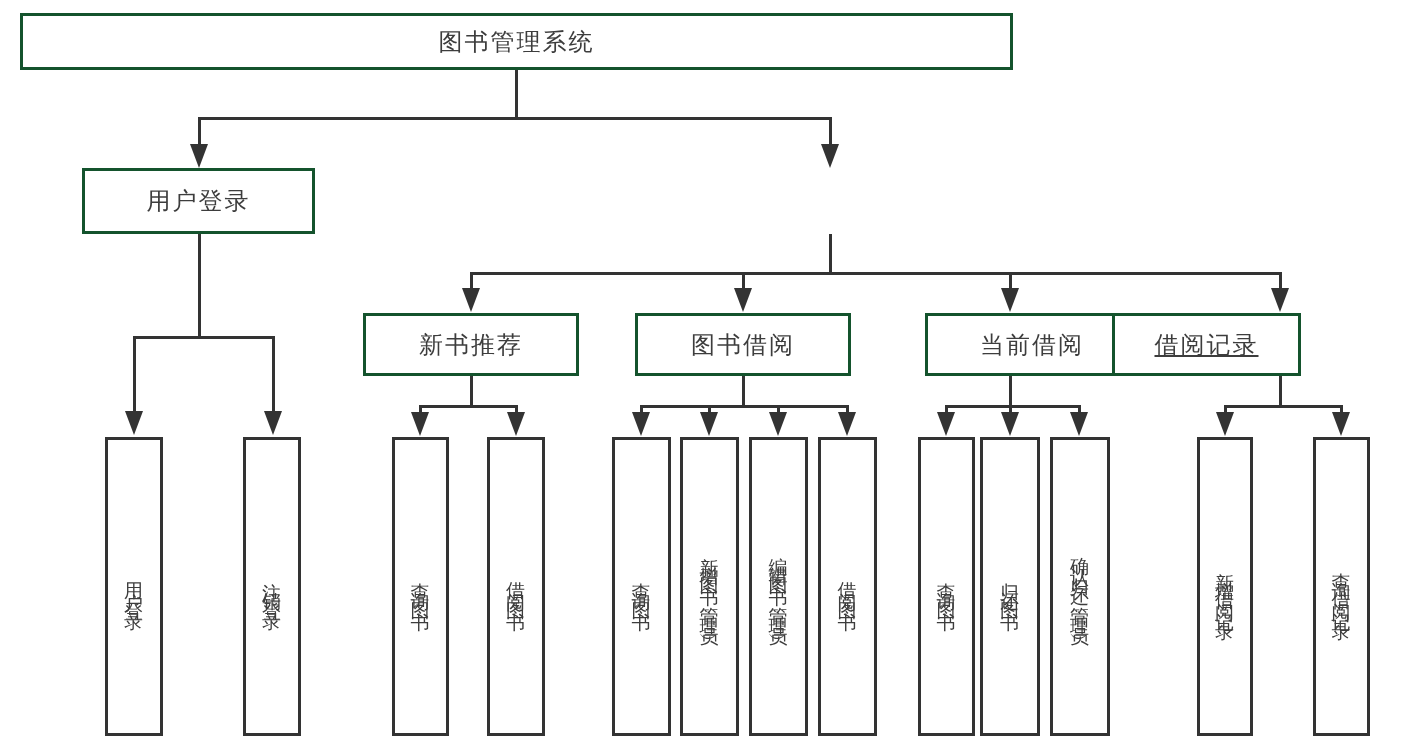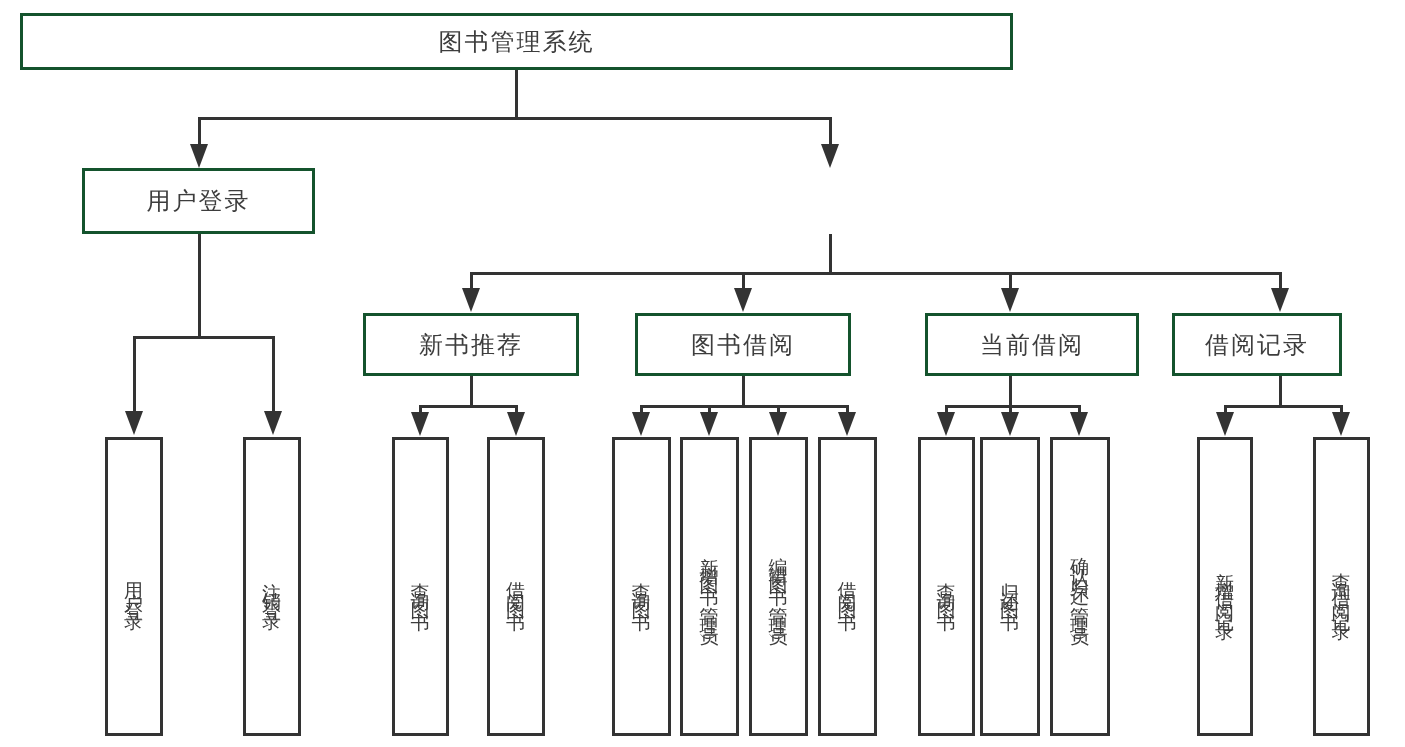--- a/index.html
+++ b/index.html
@@ -39,21 +39,21 @@
 
 <div class="stage">
 
   <div class="hbox" style="left:20px; top:13px; width:993px; height:57px;">图书管理系统</div>
 
   <div class="hbox" style="left:82px; top:168px; width:233px; height:66px;">用户登录</div>
 
   <div class="hbox" style="left:635px; top:313px; width:216px; height:63px;">图书借阅</div>
   <div class="hbox" style="left:363px; top:313px; width:216px; height:63px;">新书推荐</div>
   <div class="hbox" style="left:903px; top:313px; width:214px; height:63px;margin-left:22px;">当前借阅</div>
-  <div class="hbox" style="left:1172px; top:313px; width:170px; height:63px;">借阅记录</div>
+  <div class="hbox" style="left:1112px; top:313px; width:189px; height:63px;text-decoration:underline;">借阅记录</div>
 
   <div class="vbox" style="left:105px; width:58px;">
     <span>用户登录</span>
     </div>
   <div class="vbox" style="left:243px; width:58px;">
     <span>注销登录</span>
     </div>
 
   <div class="vbox" style="left:392px; width:57px;">
     <span>查询图书</span>

